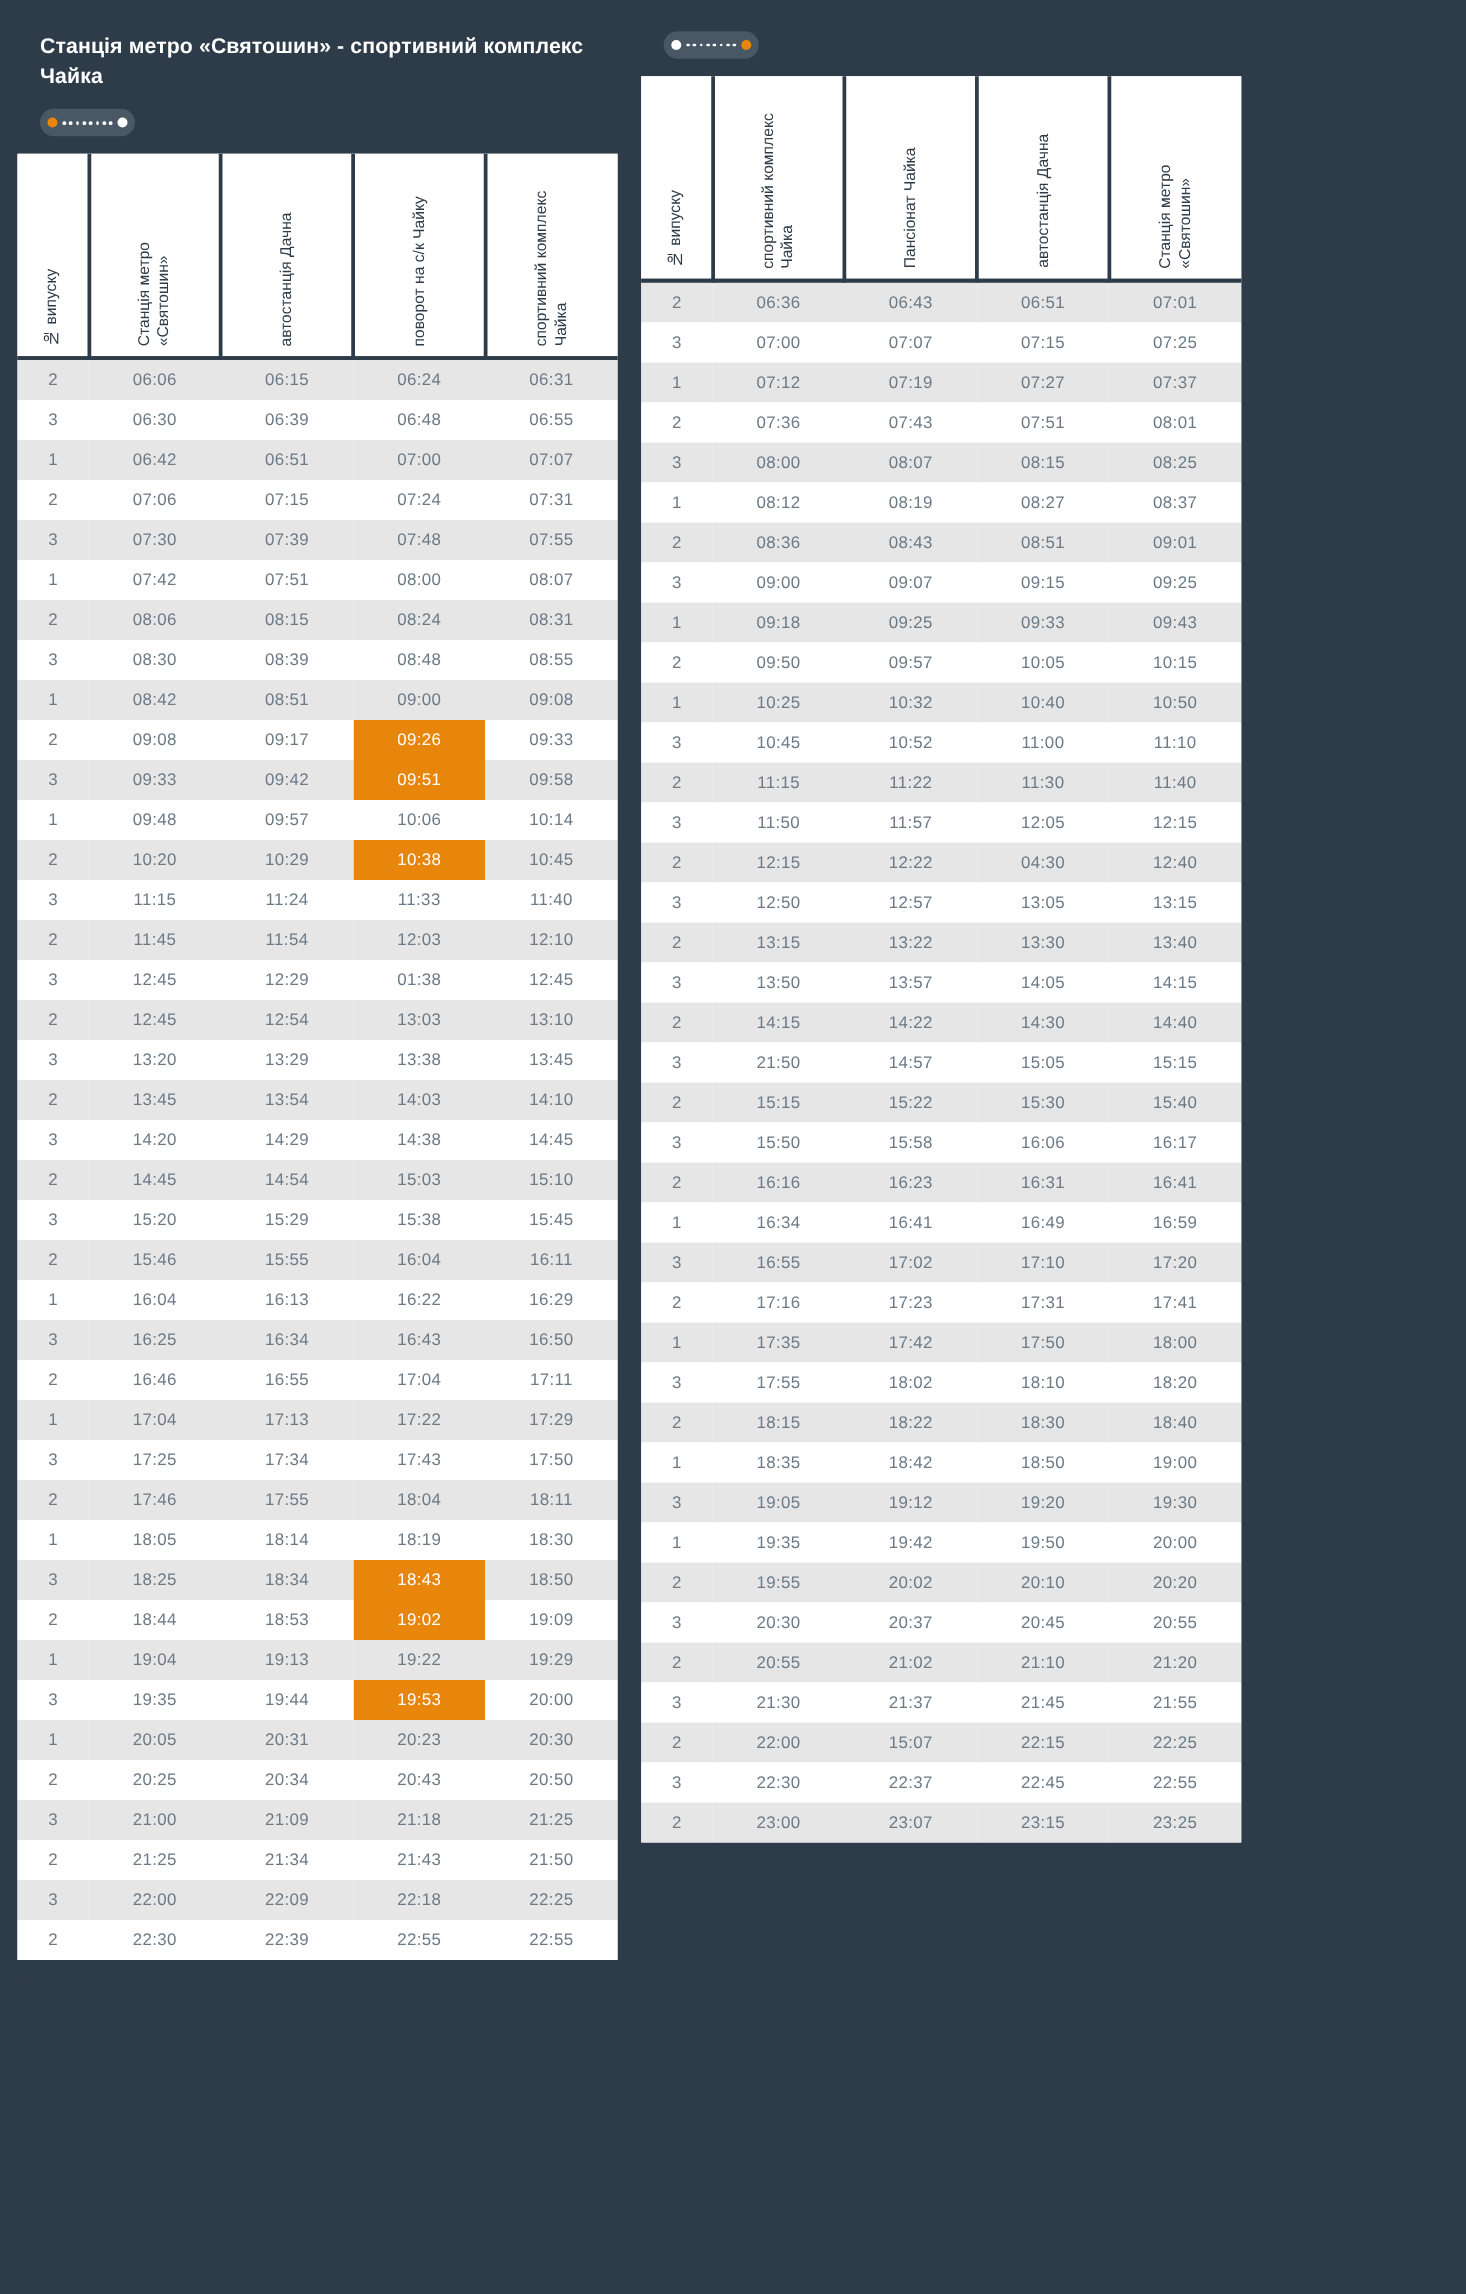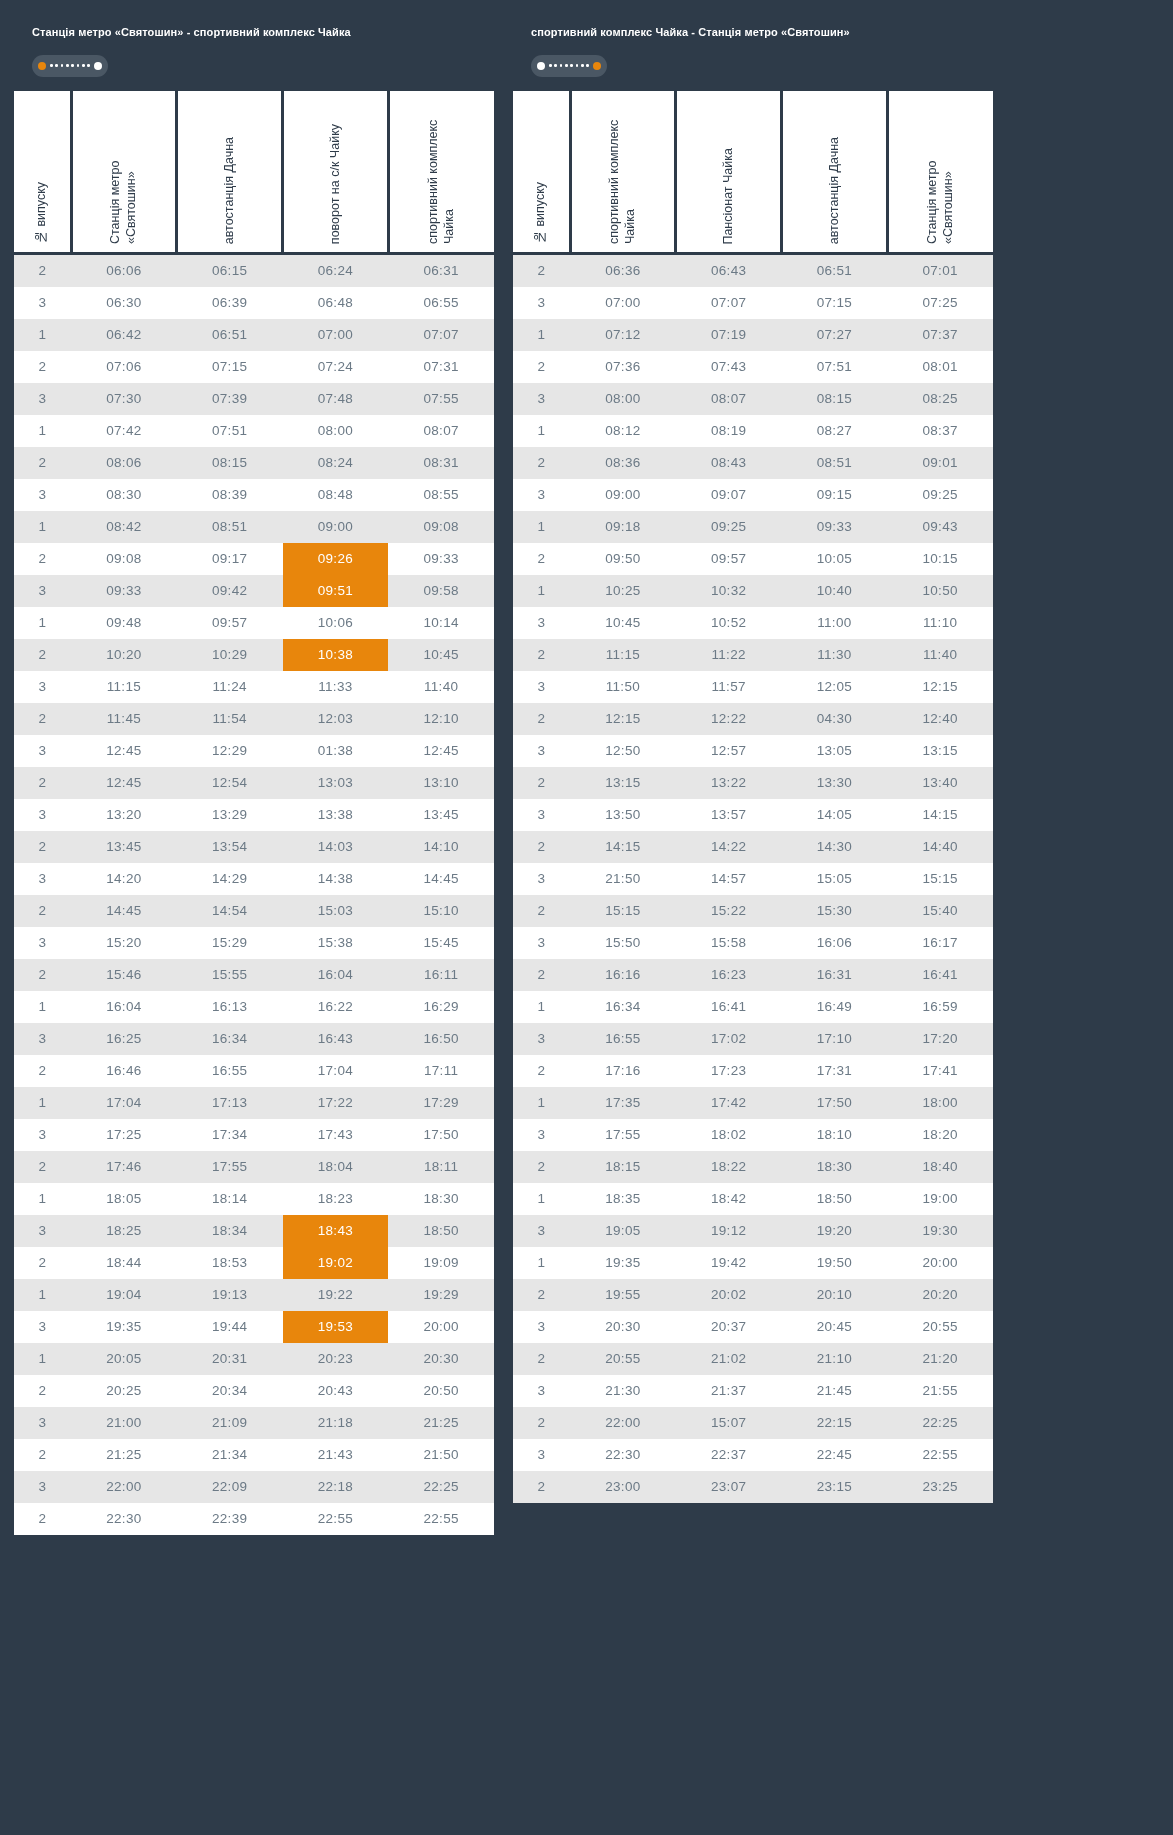--- a/index.html
+++ b/index.html
@@ -24,21 +24,21 @@
     width: 480px;
     flex: 0 0 480px;
     background: #2e3b49;
   }
   .panel-head {
     padding: 18px 18px 14px 18px;
     background: #2e3b49;
   }
   .panel-title {
     color: #ffffff;
-    font-size: 11px;
+    font-size: 17px;
     font-weight: bold;
     line-height: 1.42;
     letter-spacing: .1px;
     margin: 0 0 14px 0;
   }
   .dir-indicator {
     display: inline-flex;
     align-items: center;
     background: #4a5764;
     border-radius: 12px;
@@ -371,21 +371,21 @@
             <td>2</td>
             <td>17:46</td>
             <td>17:55</td>
             <td>18:04</td>
             <td>18:11</td>
           </tr>
           <tr class="even">
             <td>1</td>
             <td>18:05</td>
             <td>18:14</td>
-            <td>18:23</td>
+            <td>18:19</td>
             <td>18:30</td>
           </tr>
           <tr class="odd">
             <td>3</td>
             <td>18:25</td>
             <td>18:34</td>
             <td class="hl">18:43</td>
             <td>18:50</td>
           </tr>
           <tr class="even">
@@ -451,21 +451,20 @@
             <td>22:55</td>
             <td>22:55</td>
           </tr>
         </tbody>
     </table>
     <div class="pad-bottom"></div>
   </div>
 
   <div class="panel">
     <div class="panel-head">
-      <h2 class="panel-title">спортивний комплекс Чайка - Станція метро «Святошин»</h2>
       <div class="dir-indicator">
         <span class="dot plain"></span>
         <span class="dash-line">
             <i></i>
             <i></i>
             <i></i>
             <i></i>
             <i></i>
             <i></i>
             <i></i>

